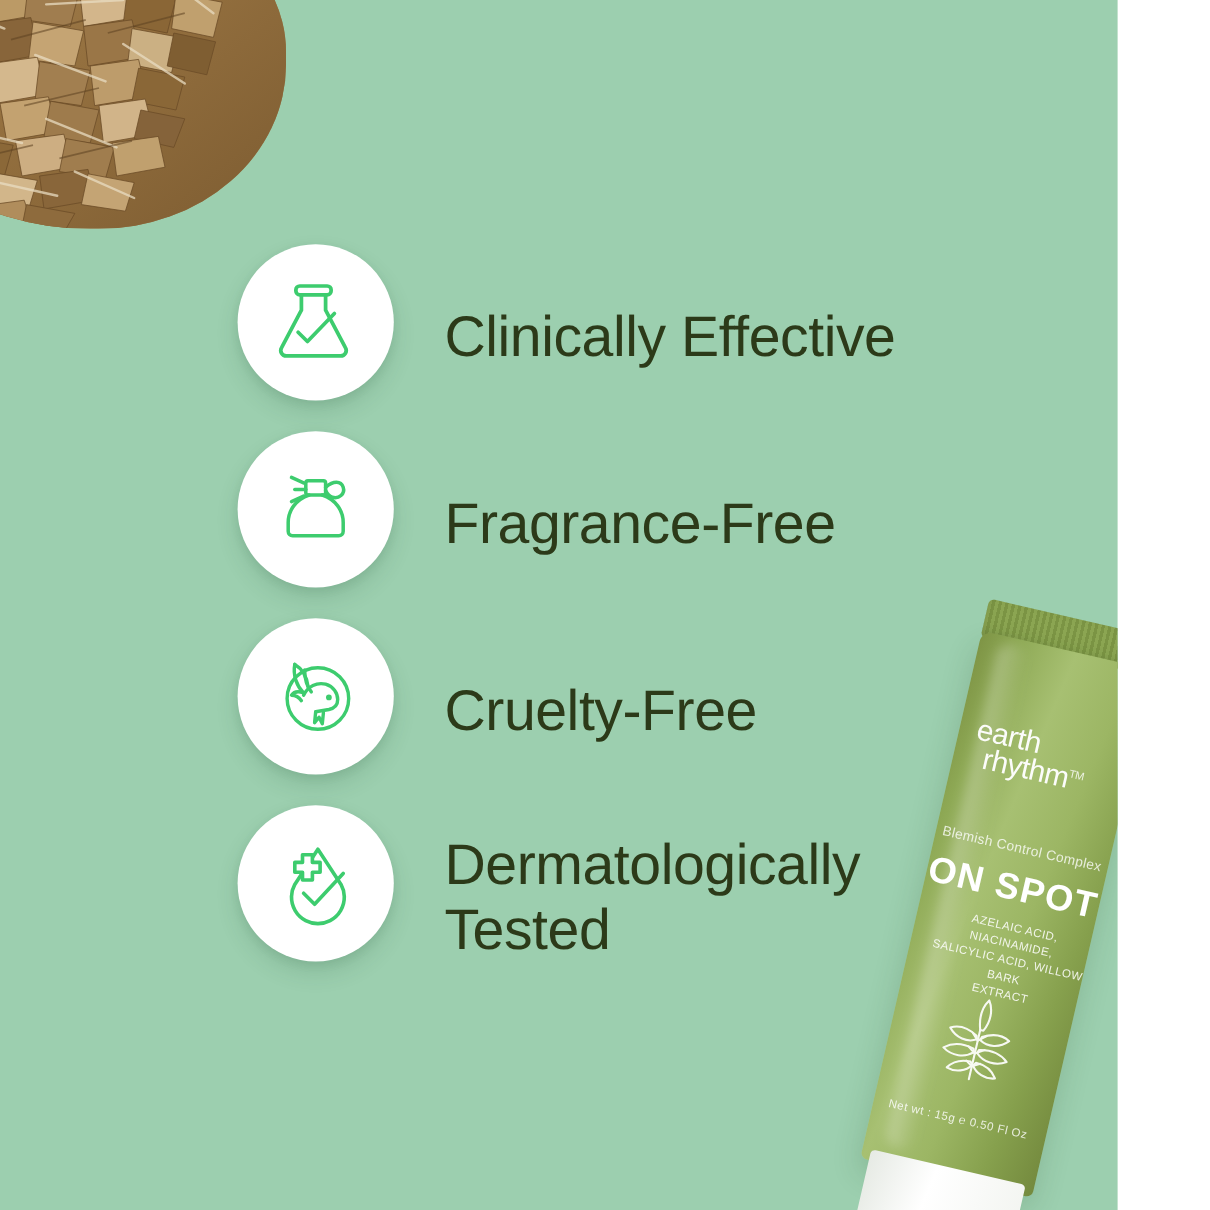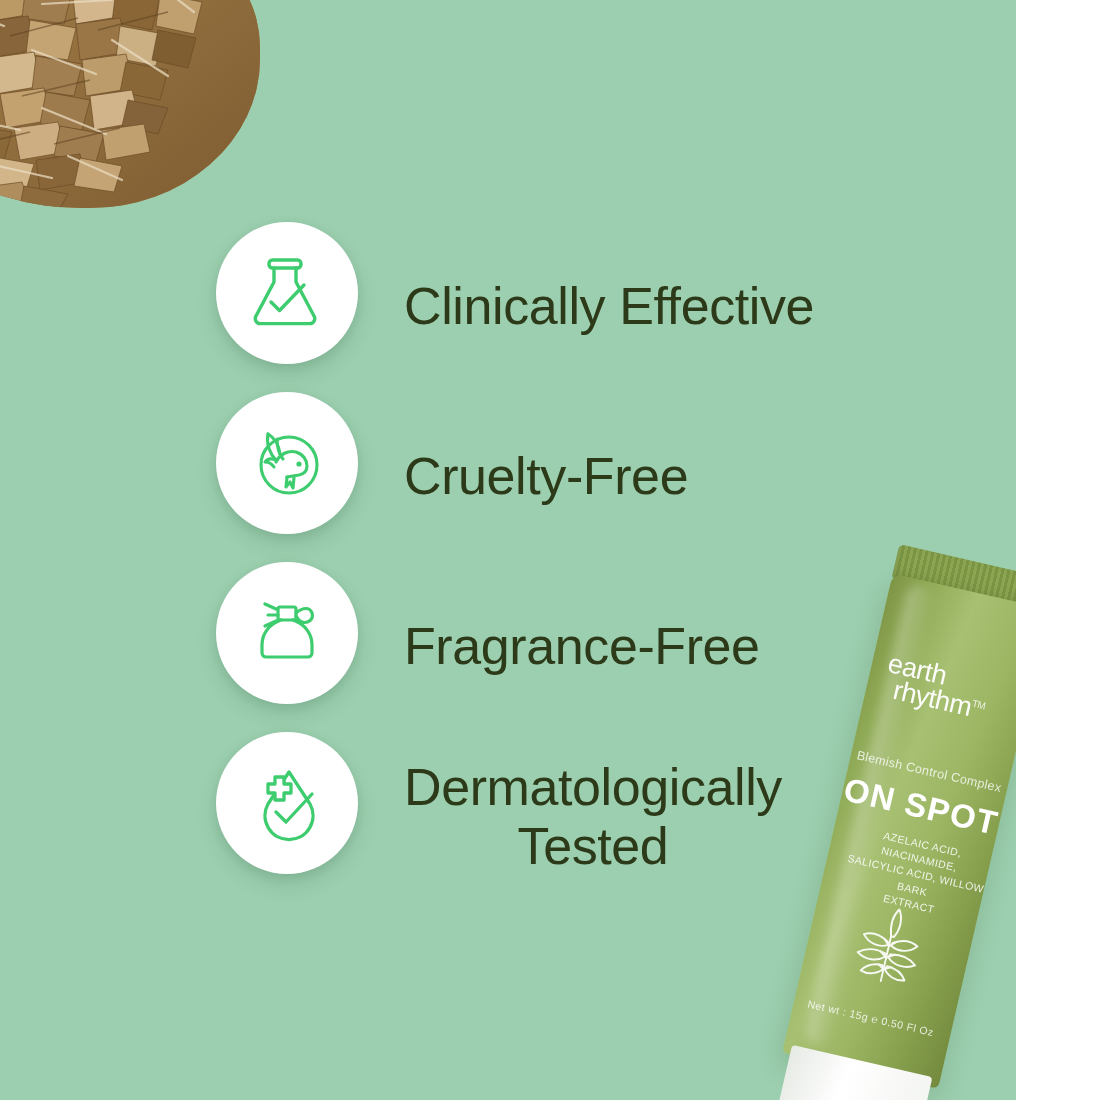--- a/index.html
+++ b/index.html
@@ -73,21 +73,20 @@
     color: #2c3a19;
     font-size: 52px;
     line-height: 1.14;
     letter-spacing: -0.4px;
     font-weight: 500;
     white-space: pre-line;
     max-width: 500px;
   }
   .feature-row.two-line .feature-label {
     font-size: 52px;
-    text-align: center;
   }
 
   
   .tube-wrap {
     position: absolute;
     left: 872px;
     top: 556px;
     width: 300px;
     height: 600px;
     transform: rotate(13deg);
@@ -316,46 +315,46 @@
           <rect x="25" y="10" width="32" height="8" rx="3.5"></rect>
           <path d="M30 18 V32 L12 66 a5 5 0 0 0 4.4 7.6 H65.6 a5 5 0 0 0 4.4 -7.6 L52 32 V18"></path>
           <path d="M27 52 l8.5 8.5 L60 35"></path>
         </svg>
       </div>
       <div class="feature-label">Clinically Effective</div>
     </div>
 
     <div class="feature-row">
       <div class="icon-badge">
+        <svg width="86" height="86" viewBox="0 0 86 86" fill="none" stroke="#3dcc6e" stroke-width="3.2" stroke-linecap="round" stroke-linejoin="round">
+          <rect x="34" y="17" width="18" height="13" rx="2"></rect>
+          <path d="M52 23 c7 -6 14 -6 16 0 c2 6 -4 11 -10 9 c-3 -1 -5 -4 -6 -6"></path>
+          <path d="M34 25 H24"></path>
+          <path d="M32 19 L21 14"></path>
+          <path d="M32 31 L21 36"></path>
+          <path d="M37 30 c-12 4 -19 14 -19 25 v8 a4 4 0 0 0 4 4 h42 a4 4 0 0 0 4 -4 v-8 c0 -11 -7 -21 -19 -25"></path>
+        </svg>
+      </div>
+      <div class="feature-label">Fragrance-Free</div>
+    </div>
+
+    <div class="feature-row">
+      <div class="icon-badge">
         <svg width="86" height="86" viewBox="0 0 86 86" fill="none" stroke="#3dcc6e" stroke-width="3.1" stroke-linecap="round" stroke-linejoin="round">
           <circle cx="45" cy="45" r="28"></circle>
           <path d="M24 14 c-2 10 2 20 8 26"></path>
           <path d="M24 14 c7 4 11 12 12 20"></path>
           <path d="M33 19 c0 8 2 15 6 20"></path>
           <path d="M32 40 c-5 -2 -9 -1 -11 2 c4 0 7 2 9 5"></path>
           <path d="M32 42 c4 -8 12 -12 20 -10 c7 2 11 8 11 14 c0 5 -3 8 -8 9 l-12 2"></path>
           <path d="M43 57 l-1 10 4 -5 3 6 1 -10"></path>
           <circle cx="55" cy="44" r="2.6" fill="#3dcc6e" stroke="none"></circle>
         </svg>
       </div>
       <div class="feature-label">Cruelty-Free</div>
-    </div>
-
-    <div class="feature-row">
-      <div class="icon-badge">
-        <svg width="86" height="86" viewBox="0 0 86 86" fill="none" stroke="#3dcc6e" stroke-width="3.2" stroke-linecap="round" stroke-linejoin="round">
-          <rect x="34" y="17" width="18" height="13" rx="2"></rect>
-          <path d="M52 23 c7 -6 14 -6 16 0 c2 6 -4 11 -10 9 c-3 -1 -5 -4 -6 -6"></path>
-          <path d="M34 25 H24"></path>
-          <path d="M32 19 L21 14"></path>
-          <path d="M32 31 L21 36"></path>
-          <path d="M37 30 c-12 4 -19 14 -19 25 v8 a4 4 0 0 0 4 4 h42 a4 4 0 0 0 4 -4 v-8 c0 -11 -7 -21 -19 -25"></path>
-        </svg>
-      </div>
-      <div class="feature-label">Fragrance-Free</div>
     </div>
 
     <div class="feature-row two-line">
       <div class="icon-badge">
         <svg width="86" height="86" viewBox="0 0 86 86" fill="none" stroke="#3dcc6e" stroke-width="3.3" stroke-linecap="round" stroke-linejoin="round">
           <path d="M45 12 L66 44 a24 24 0 1 1 -42 0 Z"></path>
           <path d="M24 24 h7 v-7 h9 v7 h7 v9 h-7 v7 h-9 v-7 h-7 Z" fill="#ffffff"></path>
           <path d="M32 52 l10 10 L68 34"></path>
         </svg>
       </div>

